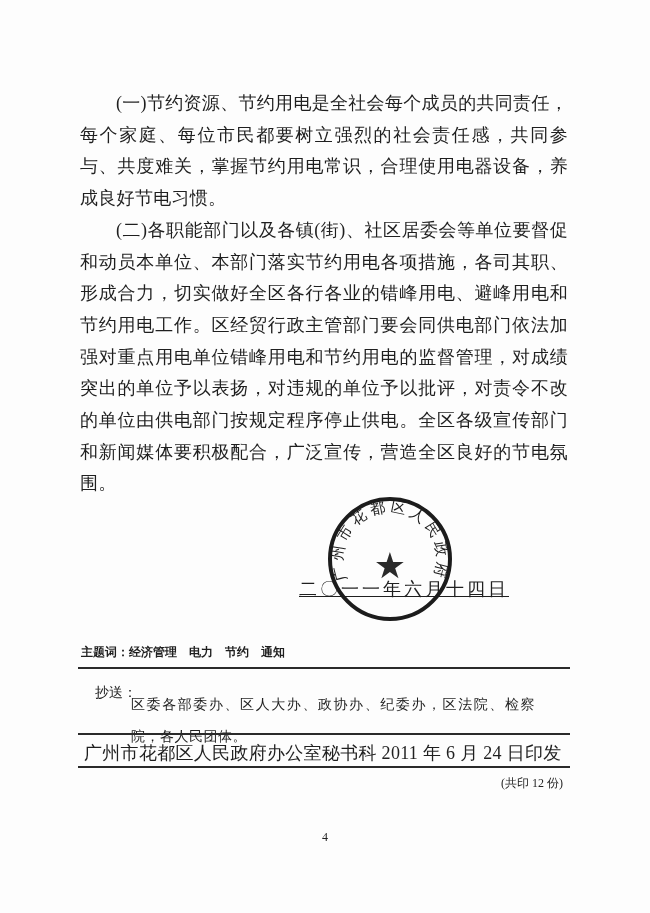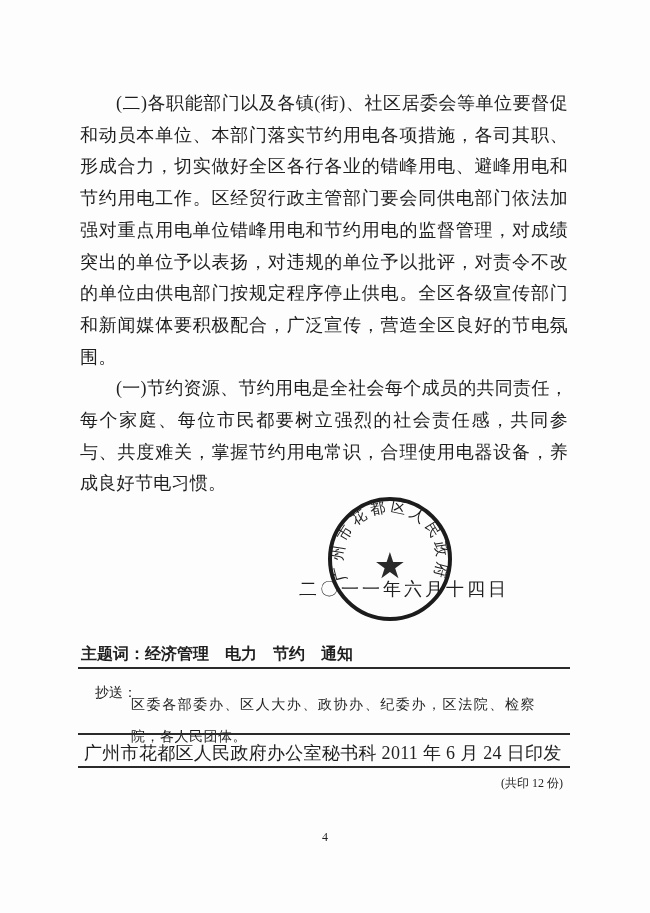--- a/index.html
+++ b/index.html
@@ -33,20 +33,21 @@
     text-indent: 2em;
   }
   
   .date-line {
     position: absolute;
     left: 299px;
     top: 577px;
     font-size: 18px;
     letter-spacing: 3px;
     white-space: nowrap;
+    text-decoration: underline;
   }
   .seal {
     position: absolute;
     left: 325px;
     top: 494px;
     width: 130px;
     height: 130px;
   }
   .seal text {
     font-family: "Liberation Serif", "DejaVu Serif", serif;
@@ -59,21 +60,21 @@
     height: 2px;
     background: #2a2a2a;
   }
   .rule-1 { top: 667px; }
   .rule-2 { top: 733px; }
   .rule-3 { top: 766px; }
   .subject-row {
     position: absolute;
     left: 81px;
     top: 644px;
-    font-size: 16px;
+    font-size: 12px;
     font-weight: bold;
     white-space: nowrap;
   }
   .cc-row {
     position: absolute;
     left: 95px;
     top: 677px;
     display: flex;
     font-size: 14px;
     line-height: 32px;
@@ -113,22 +114,22 @@
     text-align: center;
     font-size: 12px;
   }
 </style>
 </head>
 <body>
 
 <div class="page">
 
   <div class="body-text">
+    <p>(一)节约资源、节约用电是全社会每个成员的共同责任，每个家庭、每位市民都要树立强烈的社会责任感，共同参与、共度难关，掌握节约用电常识，合理使用电器设备，养成良好节电习惯。</p>
     <p>(二)各职能部门以及各镇(街)、社区居委会等单位要督促和动员本单位、本部门落实节约用电各项措施，各司其职、形成合力，切实做好全区各行各业的错峰用电、避峰用电和节约用电工作。区经贸行政主管部门要会同供电部门依法加强对重点用电单位错峰用电和节约用电的监督管理，对成绩突出的单位予以表扬，对违规的单位予以批评，对责令不改的单位由供电部门按规定程序停止供电。全区各级宣传部门和新闻媒体要积极配合，广泛宣传，营造全区良好的节电氛围。</p>
-    <p>(一)节约资源、节约用电是全社会每个成员的共同责任，每个家庭、每位市民都要树立强烈的社会责任感，共同参与、共度难关，掌握节约用电常识，合理使用电器设备，养成良好节电习惯。</p>
   </div>
 
   <div class="date-line">二〇一一年六月十四日</div>
 
   <svg class="seal" viewBox="0 0 130 130" xmlns="http://www.w3.org/2000/svg">
     <circle cx="65" cy="65" r="60" fill="none" stroke="#1c1c1c" stroke-width="4"></circle>
     <path id="sealArc" d="M 31.8,98.2 A 47,47 0 1 1 98.2,98.2" fill="none"></path>
     <text font-size="15" fill="#1c1c1c" letter-spacing="4">
       <textPath href="#sealArc" startOffset="50%" text-anchor="middle">广州市花都区人民政府</textPath>
     </text>

